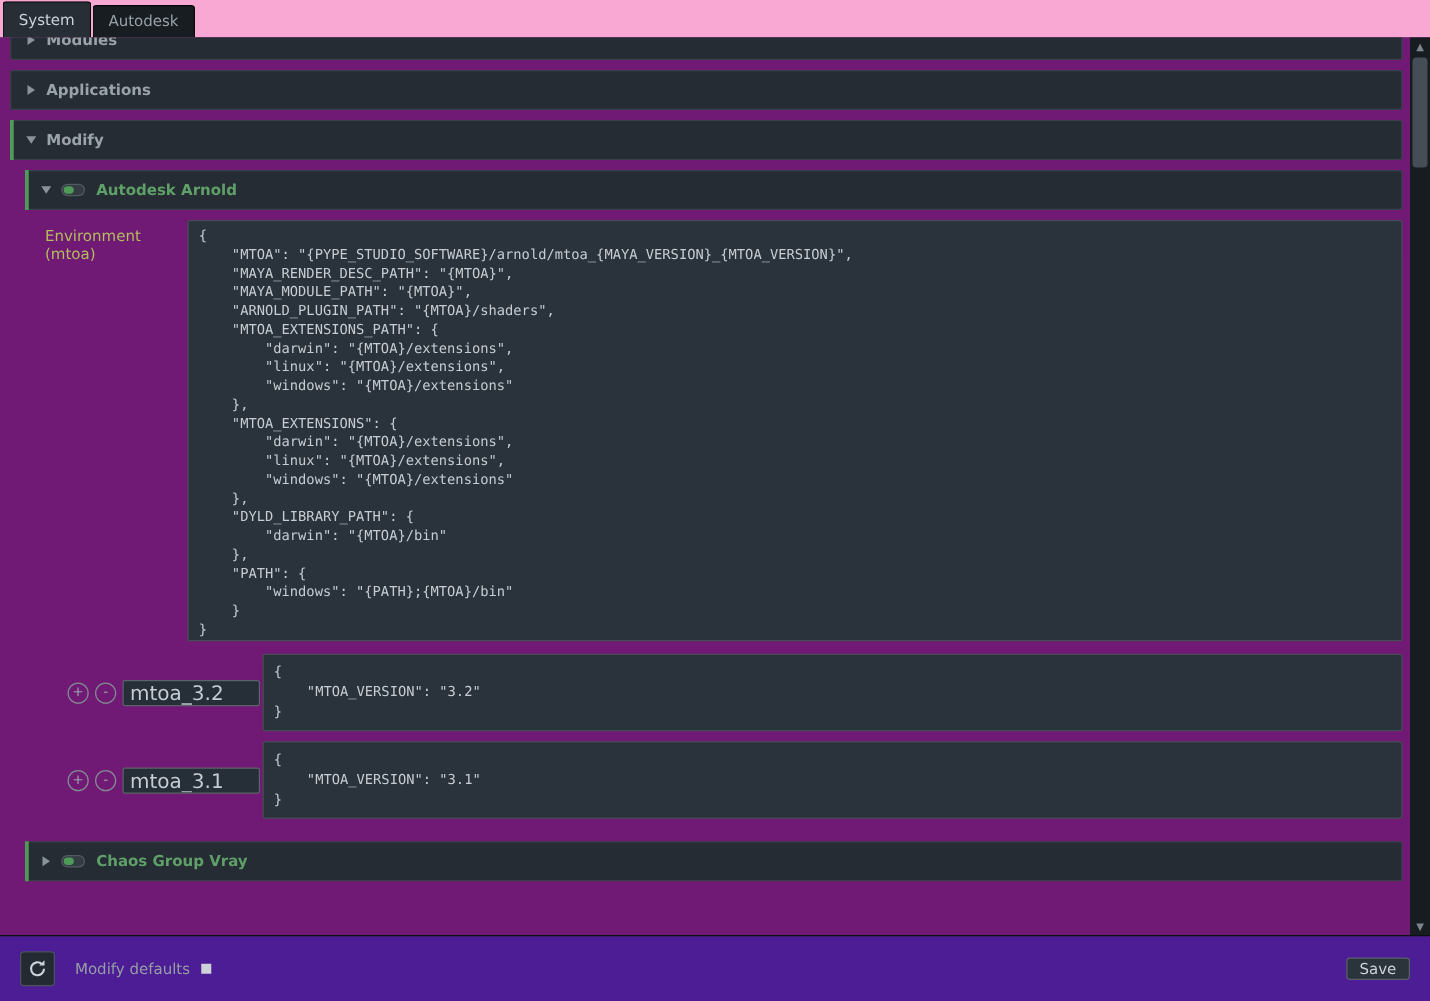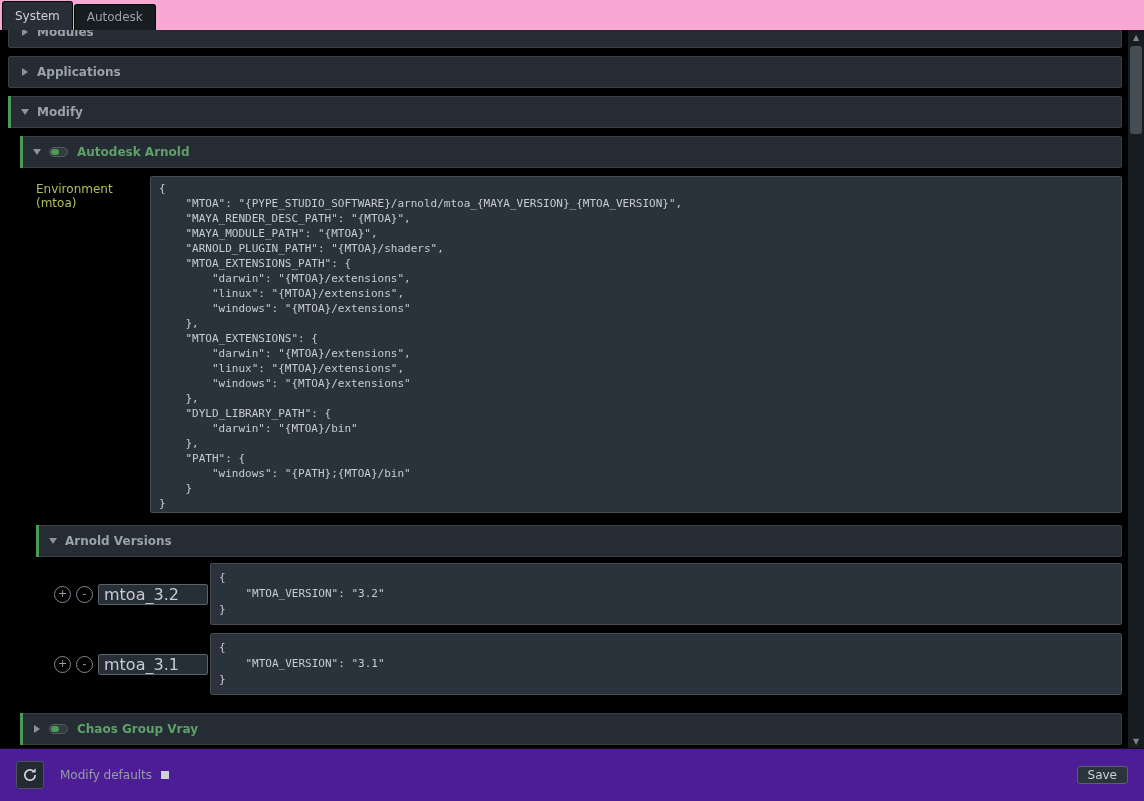--- a/index.html
+++ b/index.html
@@ -18,21 +18,21 @@
     background: #f9a8d4; display: flex; align-items: flex-end; padding-left: 2px;
   }
   .tab {
     height: 26px; line-height: 25px; padding: 0 12px; font-size: 12px;
     color: #98a0a8; background: #181d22; border: 1px solid #060809; border-bottom: none;
     margin-right: 1px; border-radius: 3px 3px 0 0; cursor: default;
   }
   .tab.active { background: #272e35; color: #ccd2d8; height: 29px; line-height: 28px; }
 
   
-  .main { position: absolute; top: 30px; left: 0; right: 0; bottom: 53px; background: #000000; }
+  .main { position: absolute; top: 30px; left: 0; right: 0; bottom: 53px; background: #701a75; }
   .scrollarea { position: absolute; top: 0; left: 0; right: 16px; bottom: 0; overflow: hidden; padding: 0 6px 0 8px; }
 
   
   .sec-header {
     display: flex; align-items: center; height: 32px;
     background: #252c33; border: 1px solid #394047; border-radius: 2px;
     padding: 0 8px; position: relative; margin-bottom: 8px; cursor: default;
   }
   .sec-header .bar { position: absolute; left: -1px; top: -1px; bottom: -1px; width: 3px; background: #4d9b57; }
   .clip-top { margin-top: -14px; }
@@ -162,25 +162,20 @@
     },
     "DYLD_LIBRARY_PATH": {
         "darwin": "{MTOA}/bin"
     },
     "PATH": {
         "windows": "{PATH};{MTOA}/bin"
     }
 }</pre>
           </div>
 
-          <div class="sec-header">
-            <span class="bar"></span>
-            <span class="arrow-down"></span>
-            <span class="sec-label">Arnold Versions</span>
-          </div>
 
           <div class="versions-body">
 
             <div class="ver-row">
               <div class="ver-controls">
                 <button class="circle-btn">+</button>
                 <button class="circle-btn">-</button>
                 <input class="ver-name" value="mtoa_3.2" style="">
               </div>
               <pre class="code-box">{

